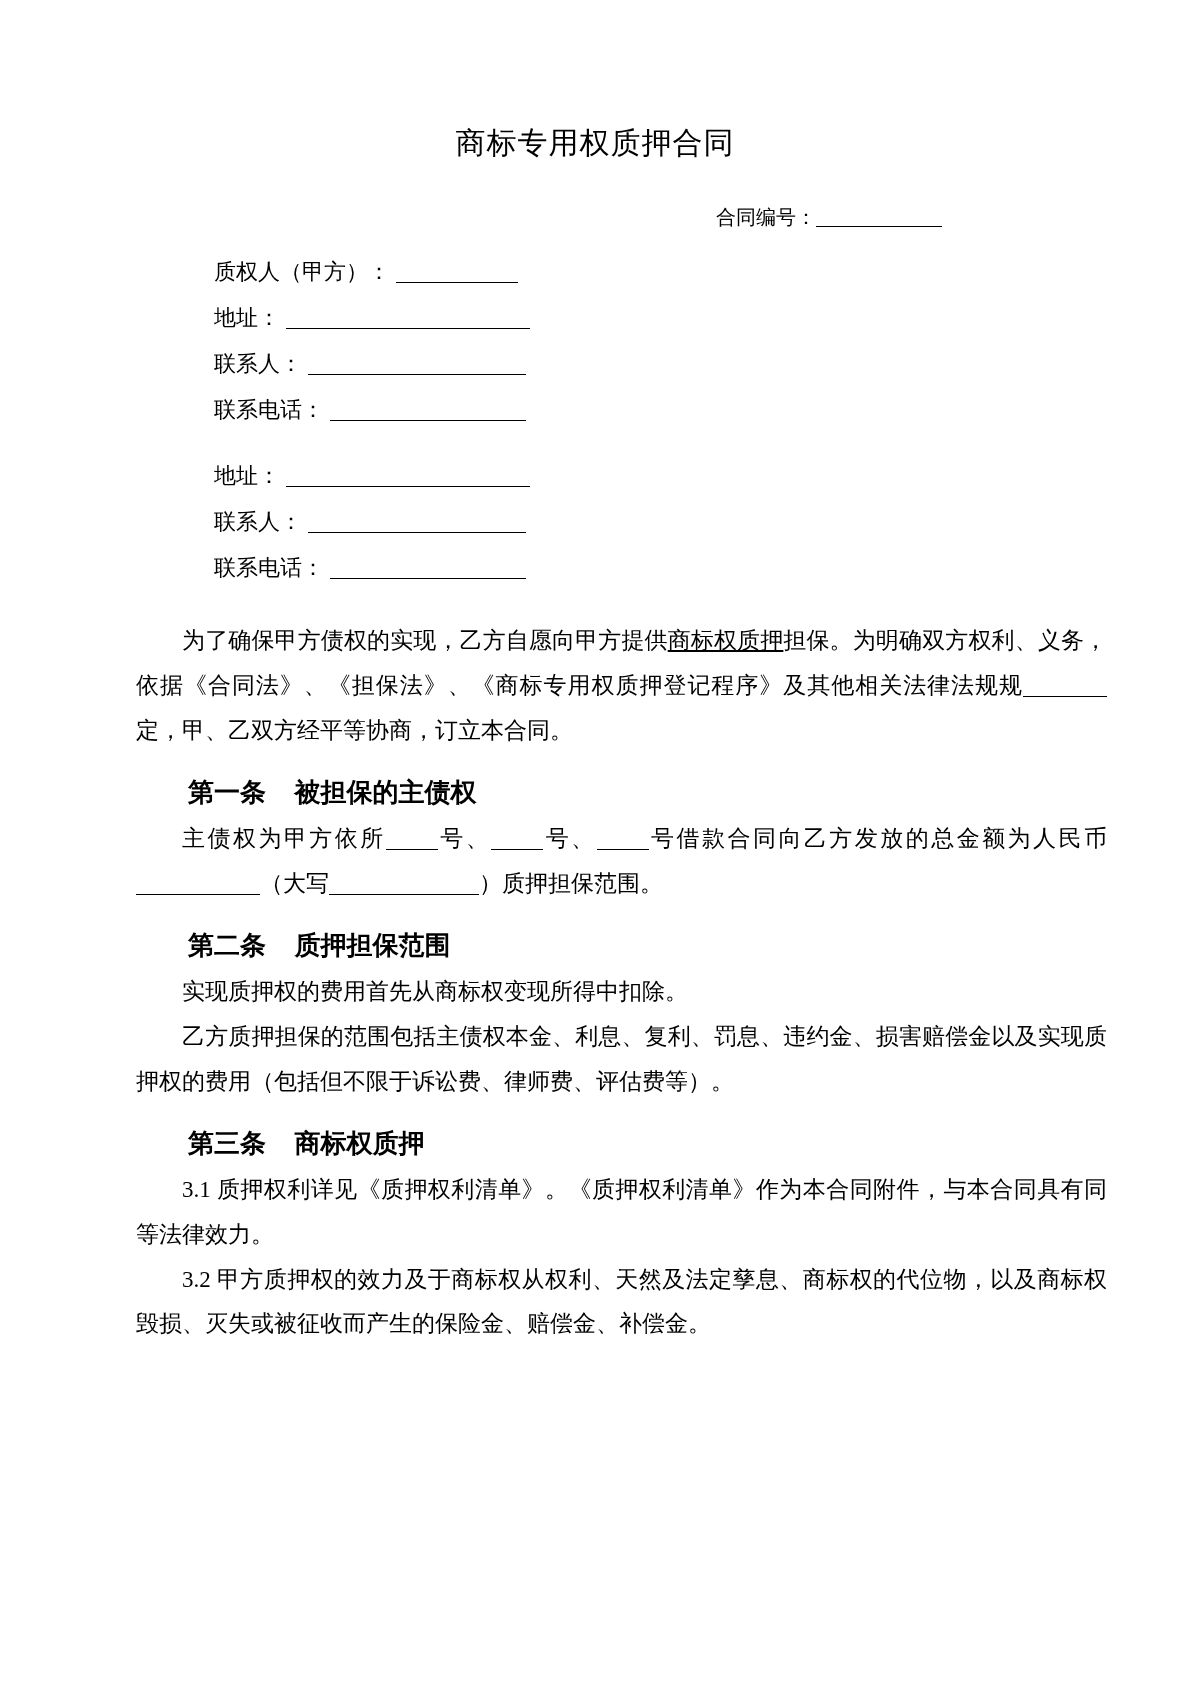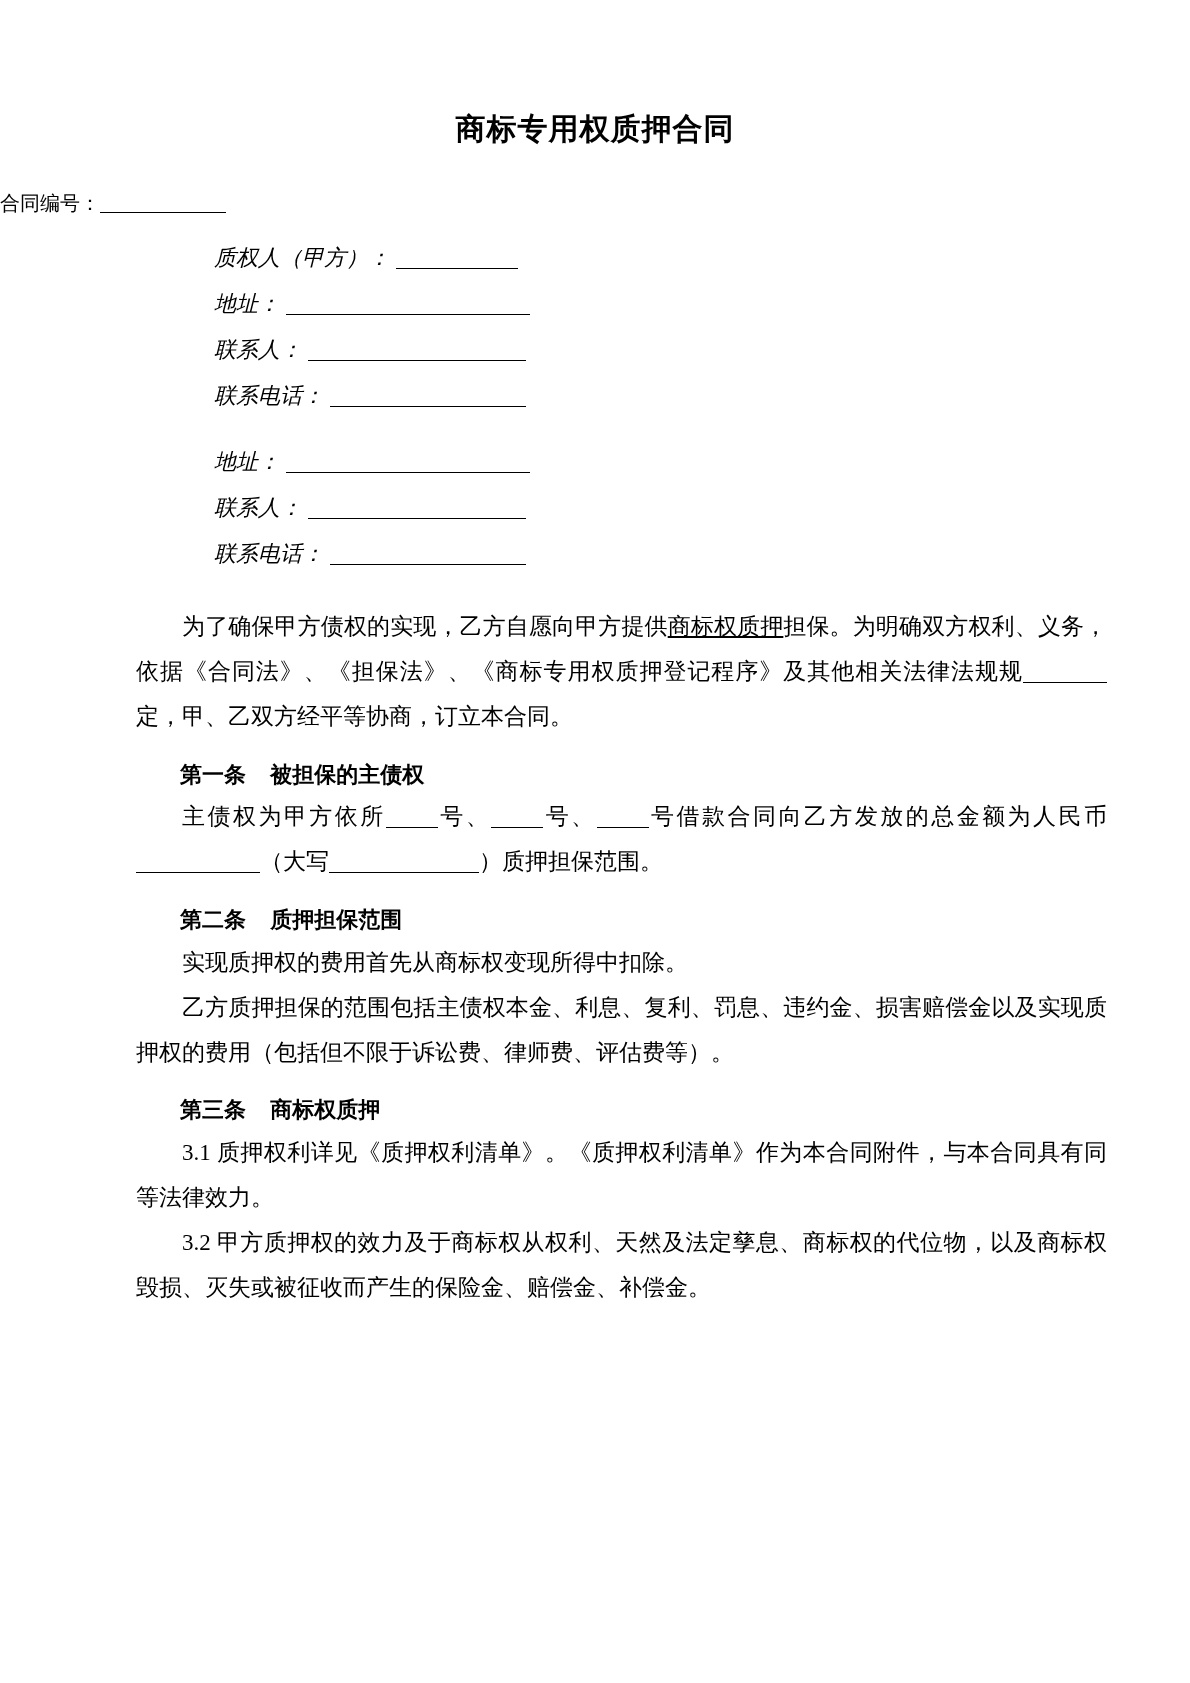--- a/index.html
+++ b/index.html
@@ -21,48 +21,48 @@
     height: 1683px;
     box-sizing: border-box;
     padding: 0;
     position: relative;
   }
 
   
   .doc-title {
     text-align: center;
     font-family: "DejaVu Sans", "Liberation Sans", sans-serif;
-    font-weight: bold;
+    font-weight: normal;
     font-size: 30px;
     letter-spacing: 1px;
-    margin: 4px;
+    margin: 18px;
     padding-top: 108px;
     line-height: 1.1;
   }
 
   
   .contract-no-row {
     margin-top: 44px;
     padding-right: 248px;
+    text-align: right;
     font-size: 20px;
     line-height: 1.4;
   }
   .contract-no-row .blank-line {
     display: inline-block;
     border-bottom: 1.6px solid #000;
     width: 126px;
     vertical-align: -3px;
   }
 
   
   .party-block {
     margin-left: 214px;
     margin-top: 30px;
     font-size: 22px;
-    font-style: italic;
   }
   .party-block.second {
     margin-top: 44px;
   }
   .party-row {
     line-height: 1.0;
     margin-bottom: 24px;
     white-space: nowrap;
   }
   .party-row:last-child { margin-bottom: 0; }
@@ -91,21 +91,21 @@
     text-align: justify;
     text-justify: inter-ideograph;
     text-indent: 2em;
   }
   p.para.tight { margin-top: 0; }
 
   h2.section-head {
     margin: 14px 0 0 0;
     font-family: "DejaVu Sans", "Liberation Sans", sans-serif;
     font-weight: bold;
-    font-size: 22px;
+    font-size: 26px;
     line-height: 1.9;
     text-indent: 2em;
   }
   h2.section-head .sec-title {
     margin-left: 1.1em;
   }
 
   .u { text-decoration: underline; }
 
   .inline-blank {

